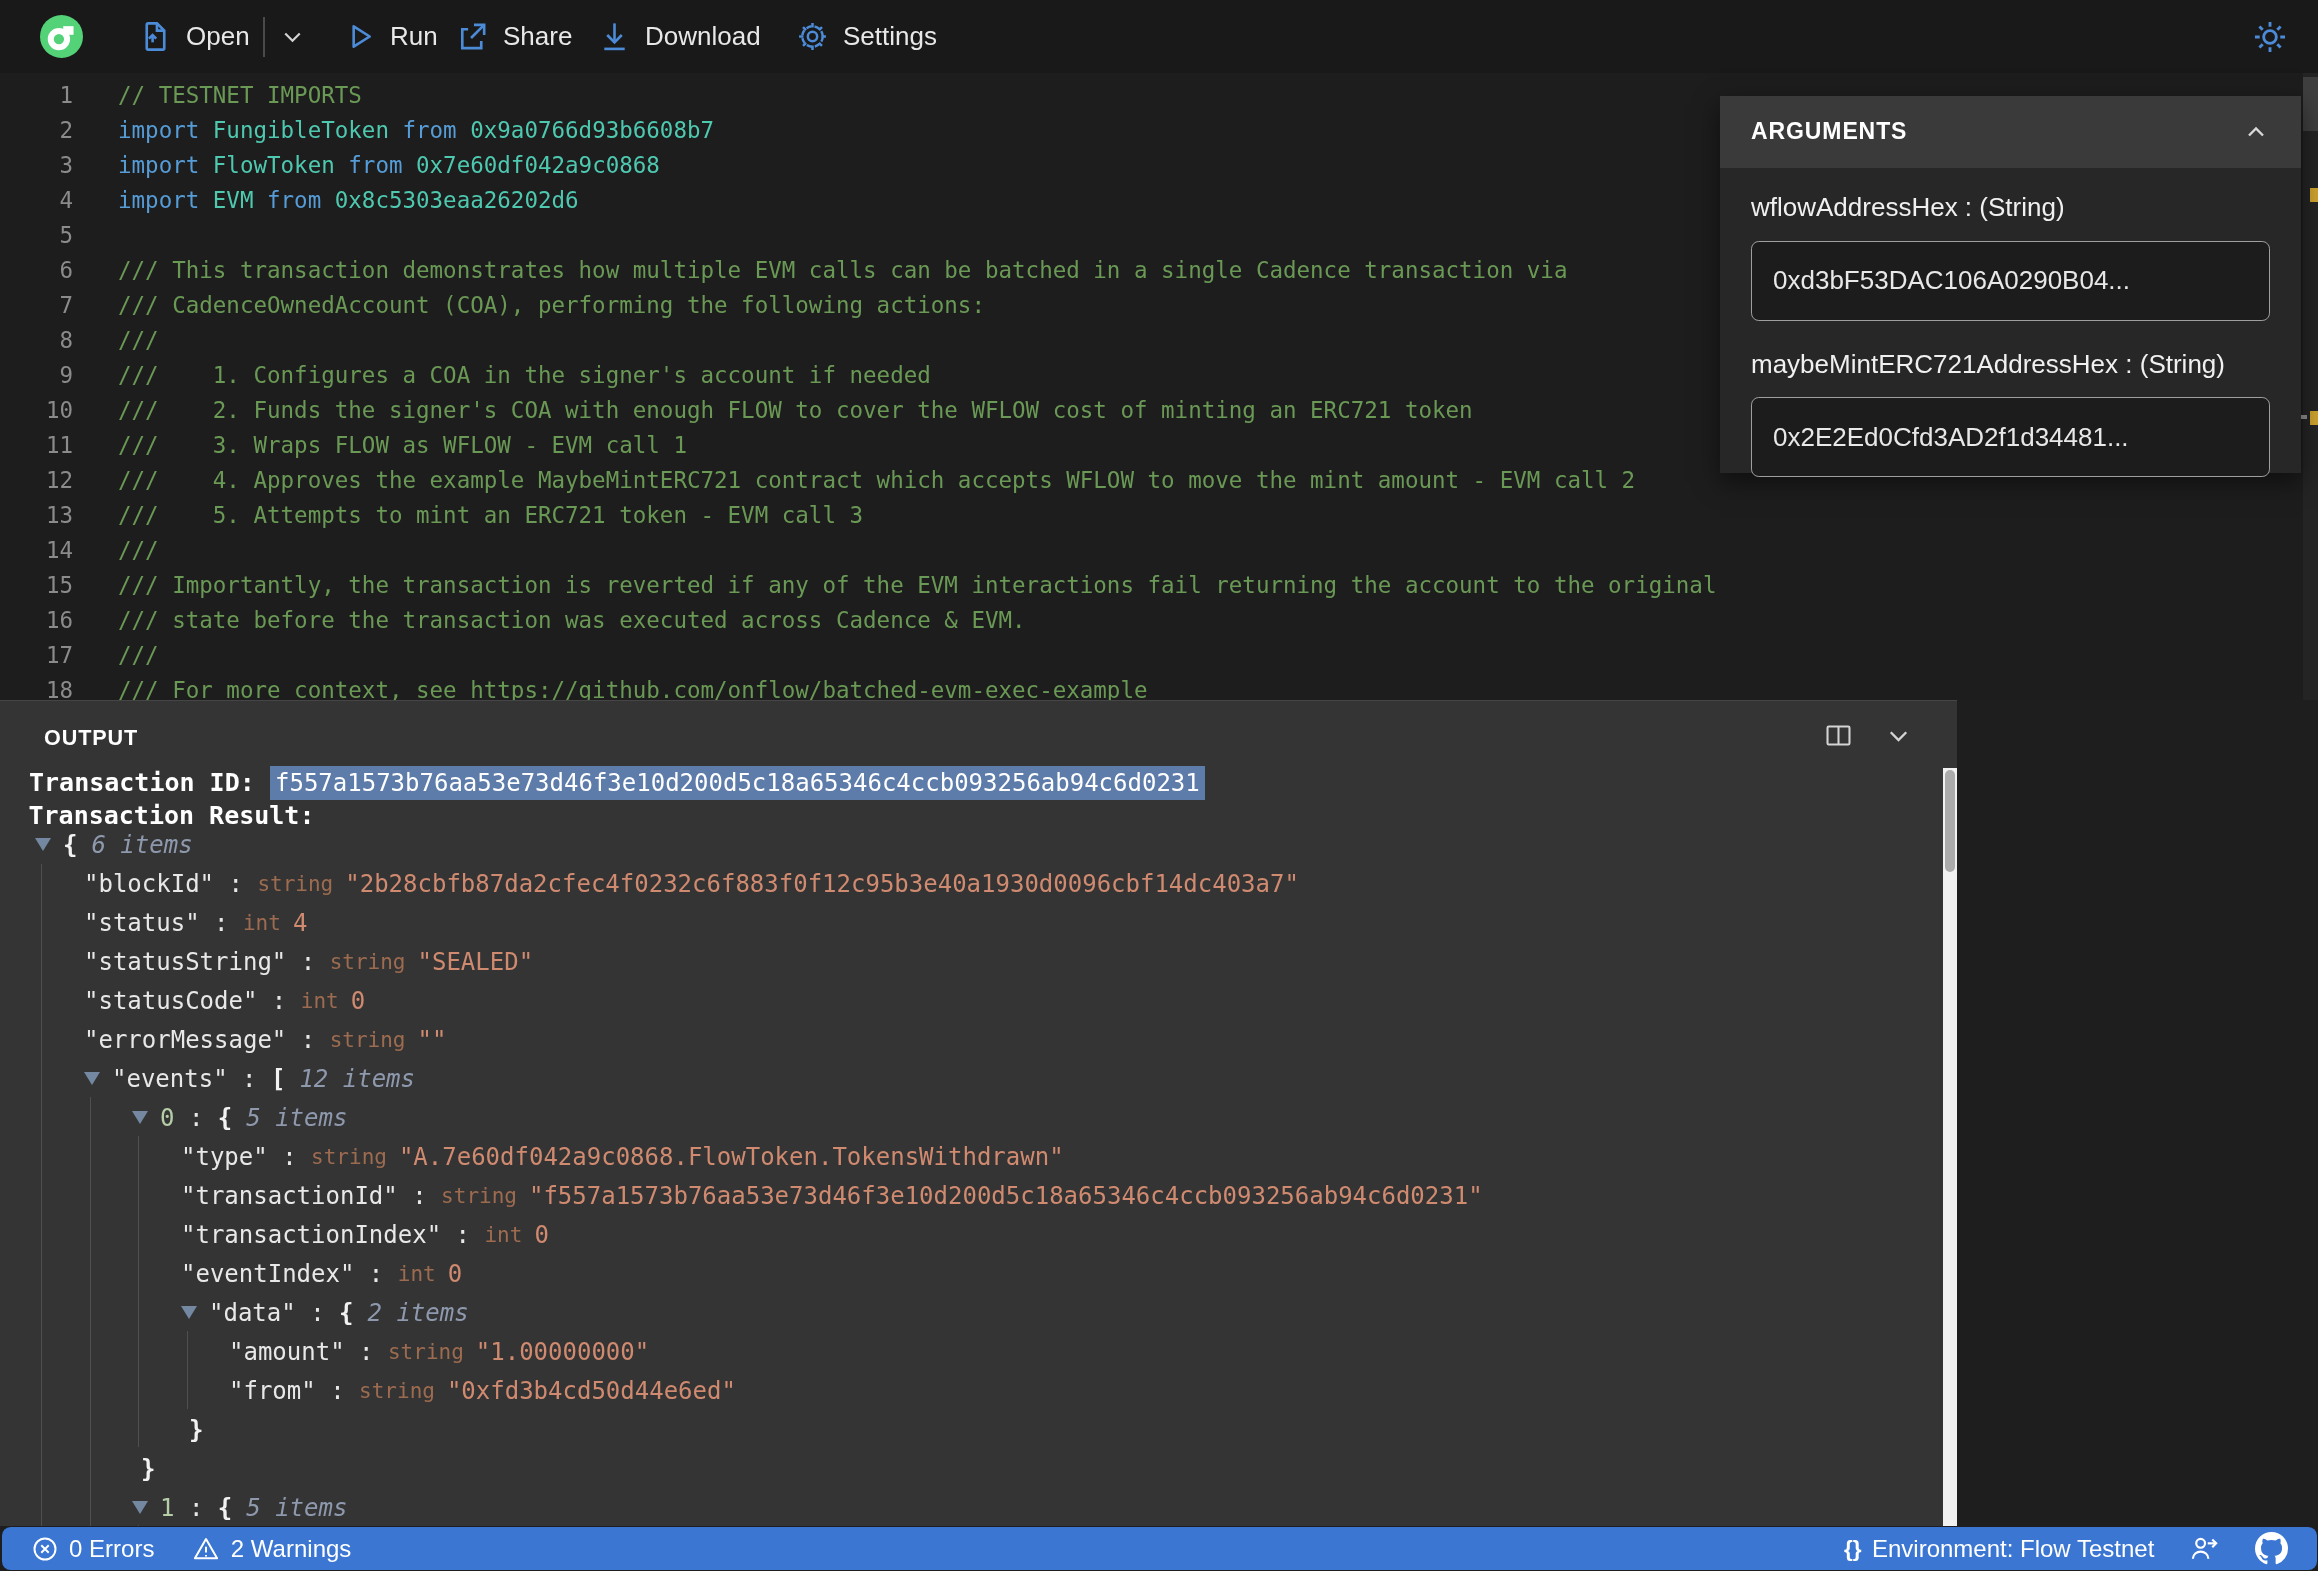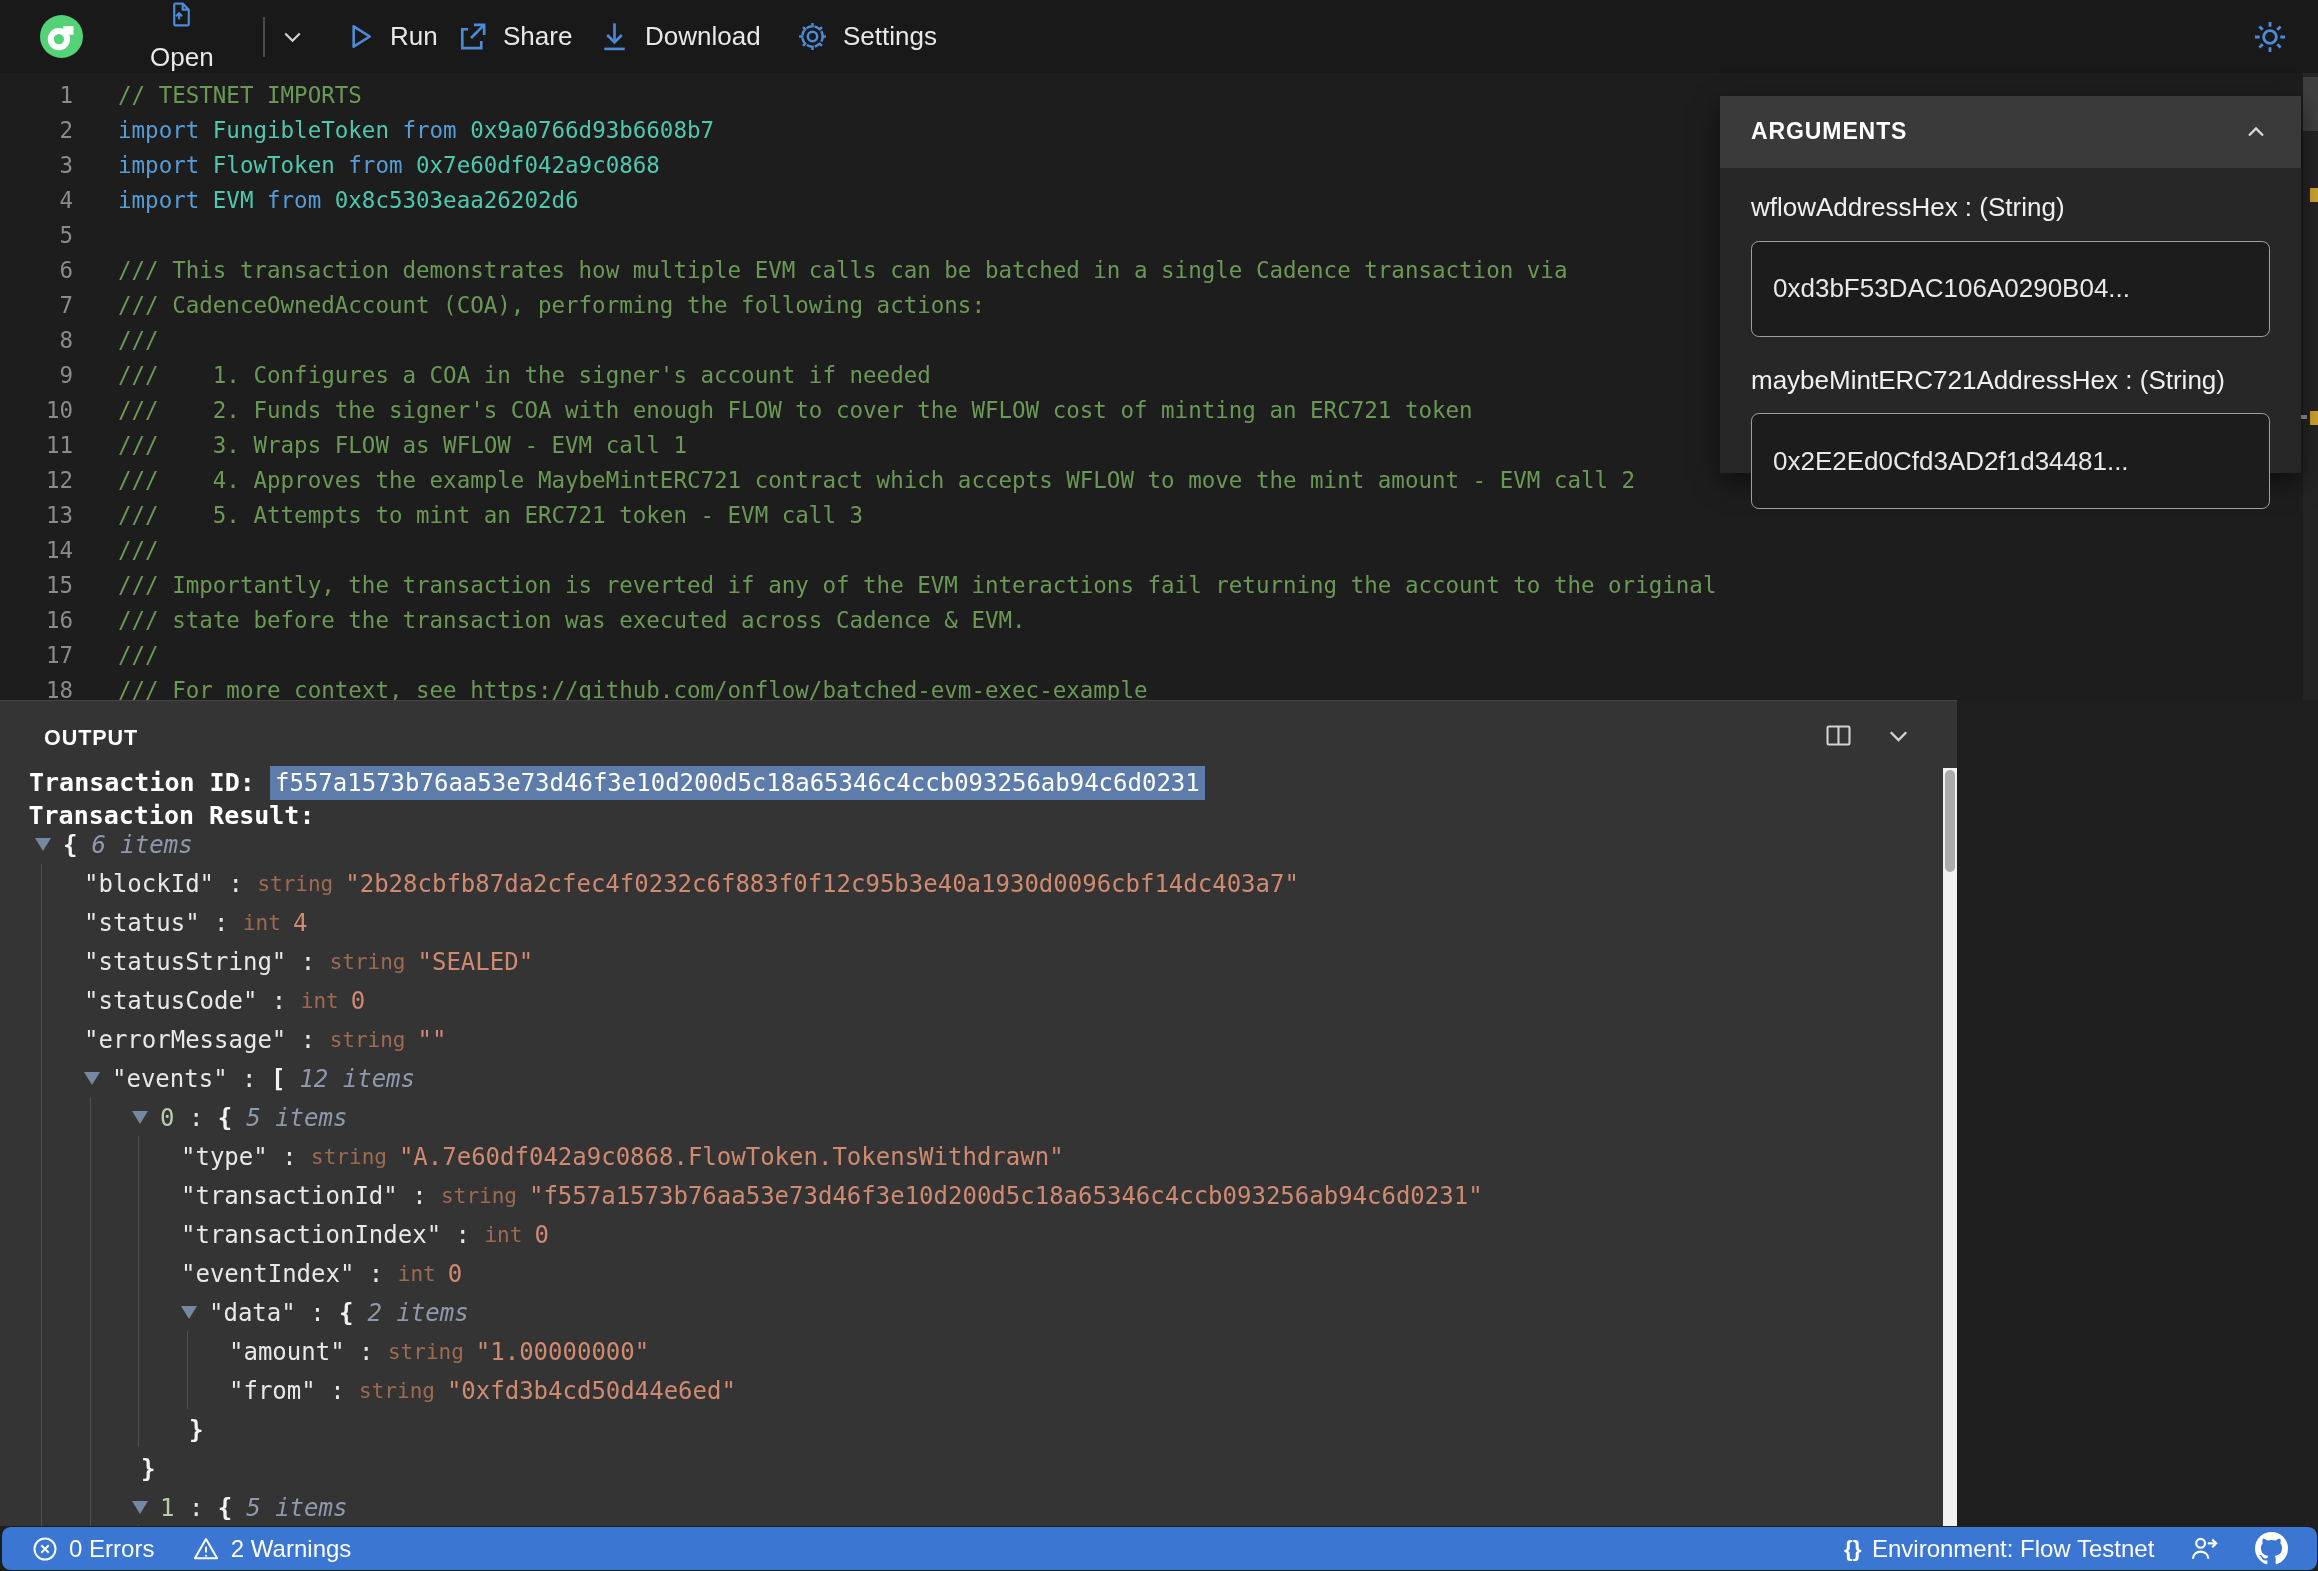--- a/index.html
+++ b/index.html
@@ -32,21 +32,21 @@
   #cursor-mark{position:absolute;right:12px;width:29px;height:4.3px;background:#8f8f8f;}
   
   #args{position:absolute;left:1720px;top:22.5px;width:581px;height:377px;background:#272727;
         box-shadow:0 8.6px 24px rgba(0,0,0,.5);}
   #args-header{height:72px;background:#3a3a3a;display:flex;align-items:center;
                justify-content:space-between;padding:0 31px;box-sizing:border-box;}
   #args-title{color:#ffffff;font-size:23px;font-weight:bold;letter-spacing:0.9px;}
   .arg-label{color:#f0f0f0;font-size:26px;font-weight:500;line-height:1.35;margin:22.5px 31px 0 31px;}
   .arg-input{margin:15.6px 31px 0 31px;height:62px;background:#1c1c1c;border:1.7px solid #9f9f9f;
              border-radius:7.8px;color:#e8e8e8;font-size:26px;display:flex;align-items:center;
-             padding:16px 21px;white-space:nowrap;overflow:hidden;}
+             padding:8px 21px;white-space:nowrap;overflow:hidden;}
   
   #output{position:absolute;left:0;top:700px;width:1957px;height:826px;background:#343434;
           border-top:0.9px solid #454545;box-sizing:border-box;overflow:hidden;}
   #out-title{position:absolute;left:44px;top:24px;color:#ffffff;font-size:21.6px;font-weight:bold;
              letter-spacing:0.9px;}
   #out-icons{position:absolute;right:43px;top:19px;display:flex;gap:29px;color:#d4d4d4;}
   .mono{font-family:"DejaVu Sans Mono",monospace;}
   #tx-id{position:absolute;left:29px;top:67px;font-size:25px;color:#ffffff;white-space:pre;}
   #tx-id .lbl,#tx-result .lbl{font-weight:bold;}
   #tx-hash{background:#5d7ca9;padding:2.6px 5.2px;font-weight:normal;font-size:24px;}
@@ -80,21 +80,21 @@
 
 <div id="app">
 
   <div id="topbar">
     <svg id="logo" viewBox="0 0 50 50">
       <circle cx="25" cy="25" r="25" fill="#54d278"></circle>
       <circle cx="22" cy="28" r="9.5" fill="none" stroke="#ffffff" stroke-width="7"></circle>
       <rect x="27" y="13" width="12" height="10" fill="#ffffff"></rect>
     </svg>
 
-    <div class="tb-item" style="left:150px;flex-direction:column;">
+    <div class="tb-item" style="left:138px;">
       <svg class="tb-icon" width="35" height="35" viewBox="0 0 24 24" fill="none" stroke="currentColor" stroke-width="1.8">
         <path d="M13 3H7a1 1 0 0 0-1 1v16a1 1 0 0 0 1 1h10a1 1 0 0 0 1-1V8z"></path>
         <path d="M13 3v5h5"></path>
           <path d="M10 16v-5"></path>
           <path d="M7.5 13.5 10 11l2.5 2.5"></path>
       </svg>
       <span>Open</span>
     </div>
     <div id="tb-divider"></div>
     <div class="tb-item" style="left:278px;">

